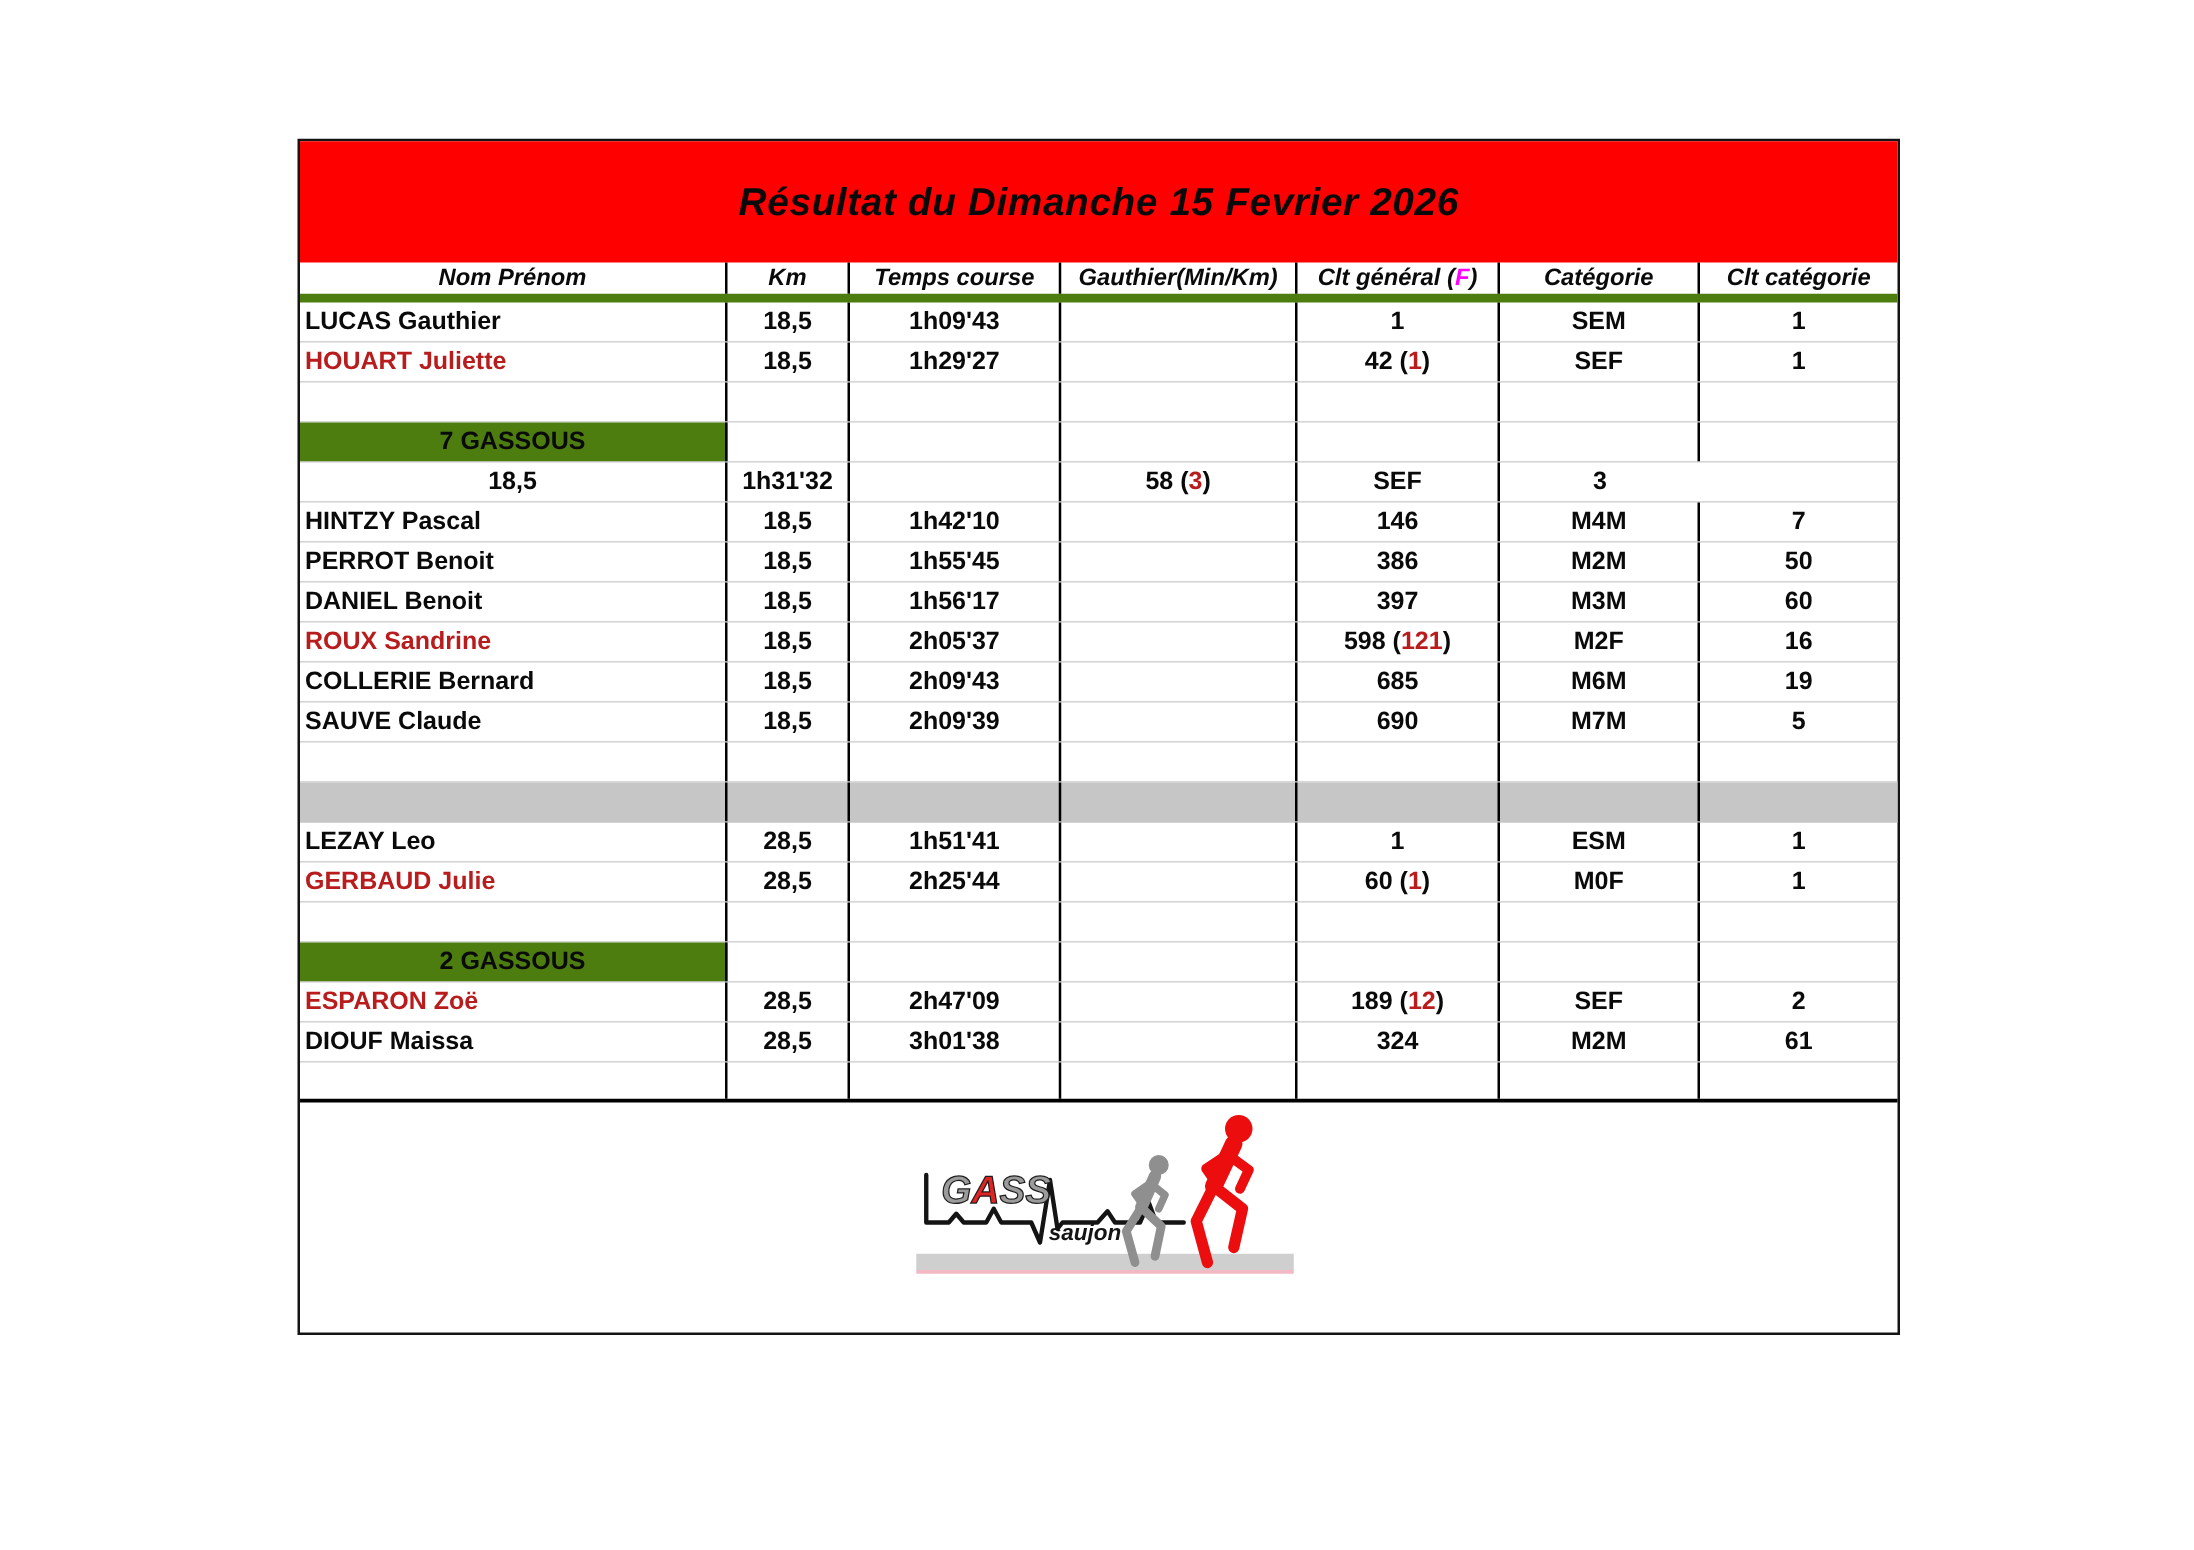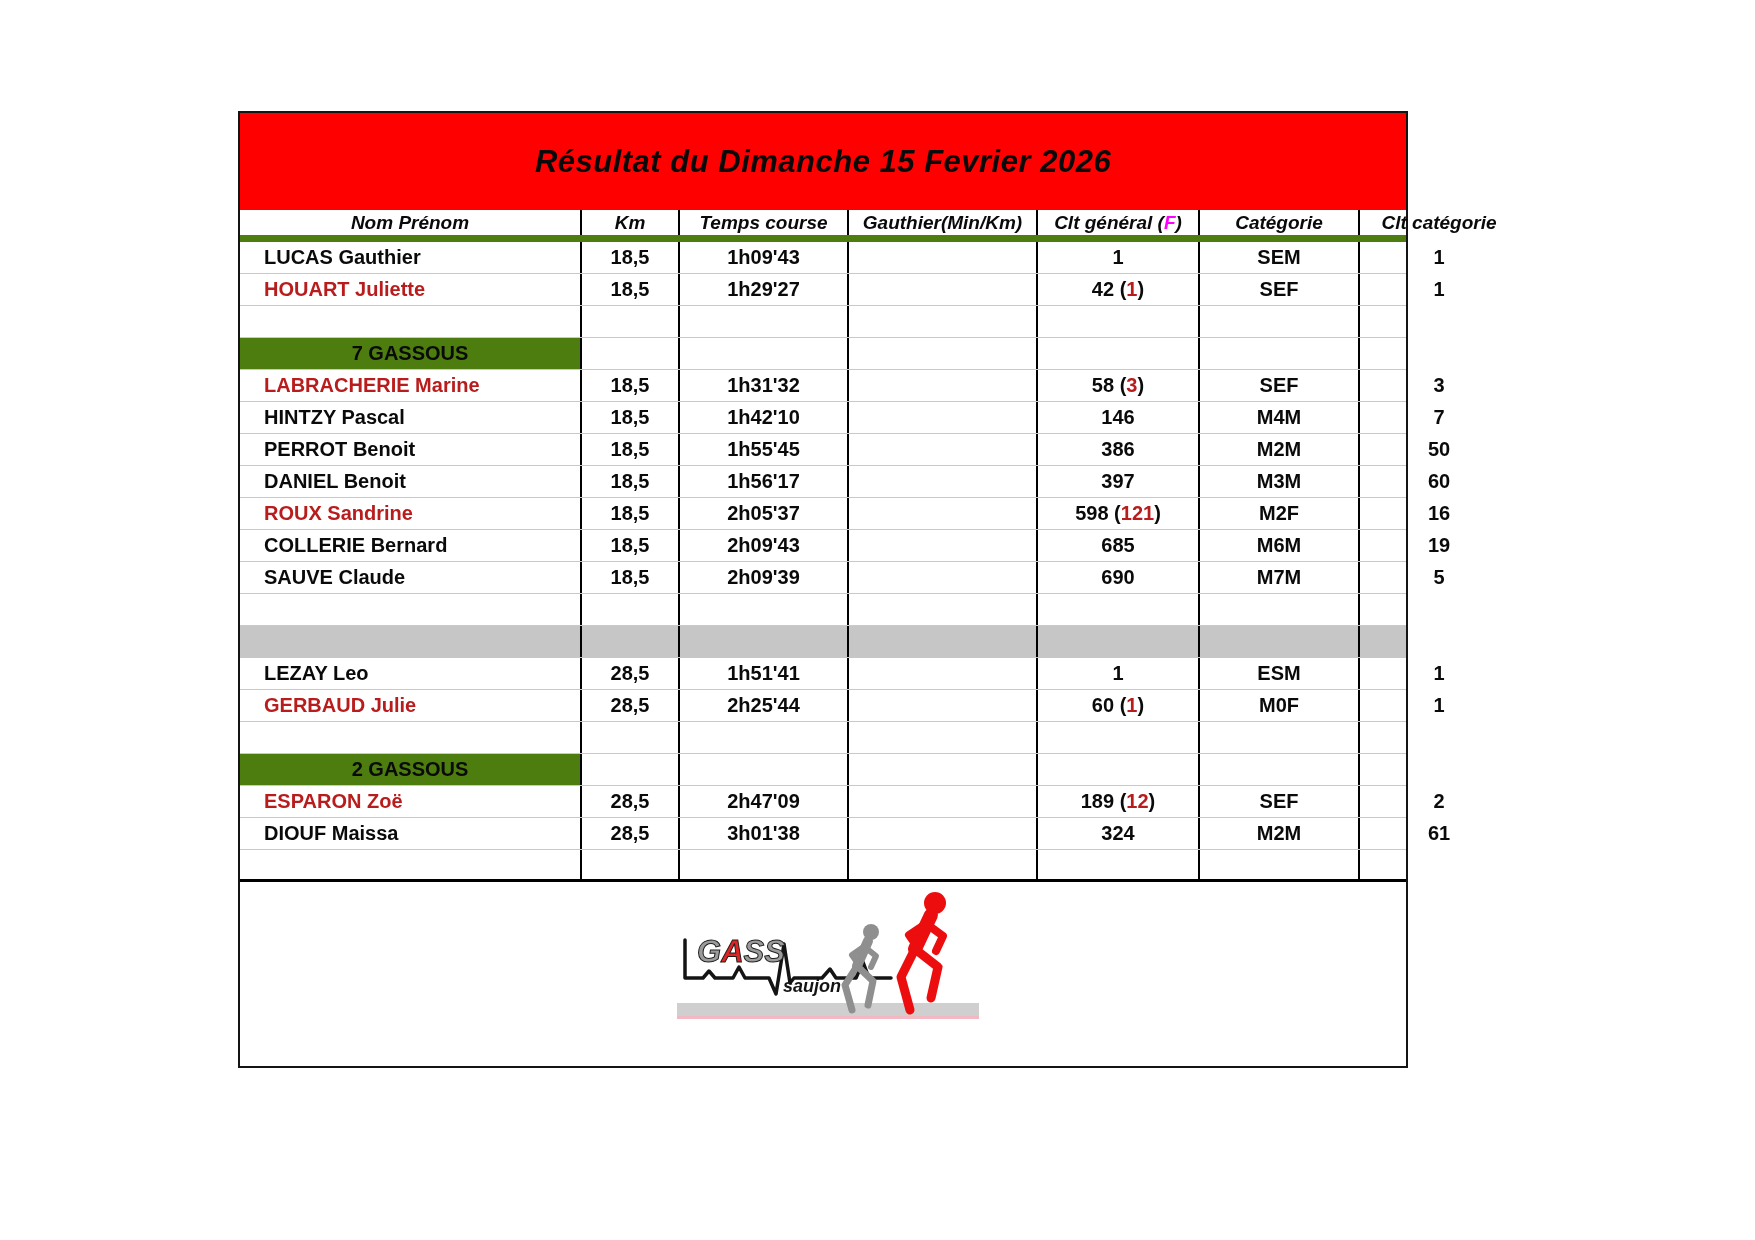--- a/index.html
+++ b/index.html
@@ -1,34 +1,34 @@
 <!DOCTYPE html>
 <html><head>
 <meta charset="utf-8">
 <style>
   html,body{margin:0;padding:0;background:#ffffff;width:1755px;height:1240px;position:relative;
     font-family:"Liberation Sans","DejaVu Sans",sans-serif;}
   *{box-sizing:border-box;}
-  .sheet{position:absolute;left:238px;top:111px;width:1170px;border:2px solid #141414;background:#fff;}
+  .sheet{position:absolute;left:238px;top:111px;width:1282px;border:2px solid #141414;background:#fff;}
   .banner{height:97px;background:#ff0000;display:flex;align-items:center;justify-content:center;}
   .banner span{font-size:31px;font-weight:bold;font-style:italic;color:#0a0a0a;letter-spacing:.5px;}
   .subtitle-row{height:41px;display:flex;align-items:center;justify-content:center;border-bottom:2px solid #000;}
   .subtitle-row span{font-size:26px;font-weight:bold;font-style:italic;color:#0a0a0a;}
   .grid{display:grid;grid-template-columns:342px 98px 169px 189px 162px 160px 158px;}
   .hrow{height:32px;border-bottom:7px solid #4d7c0f;}
   .hcell{font-size:19px;font-weight:bold;font-style:italic;color:#0a0a0a;display:flex;align-items:center;
     justify-content:center;border-right:2px solid #000;white-space:nowrap;overflow:hidden;}
   .hcell:last-child{border-right:none;}
   .row{height:32px;border-bottom:1px solid #c9c9c9;}
   .row.last-data{border-bottom:3px solid #000;}
   .row.gray{background:#c6c6c6;border-bottom:1px solid #c6c6c6;}
   .cell{font-size:20px;font-weight:bold;color:#0a0a0a;display:flex;align-items:center;justify-content:center;
     border-right:2px solid #000;white-space:nowrap;overflow:hidden;}
   .cell:last-child{border-right:none;}
-  .cell.name{justify-content:flex-start;padding-left:24px;}
+  .cell.name{justify-content:flex-start;padding-left:4px;}
   .magenta{color:#b91c1c;}
   .f-mag{color:#ff00ff;}
   .cell.section{background:#4d7c0f;justify-content:center;padding-left:0;}
   .footer{height:184px;display:flex;align-items:flex-start;justify-content:center;}
   .logo-wrap{margin-bottom:6px;margin-left:14px;}
   .gass-g{fill:#9b9b9b;stroke:#1c1c1c;stroke-width:1px;}
   .gass-a{fill:#e02424;stroke:#1c1c1c;stroke-width:1px;}
   .gass-text{font-family:"Liberation Sans",sans-serif;font-weight:bold;font-style:italic;font-size:31px;}
   .saujon-text{font-family:"Liberation Sans",sans-serif;font-weight:bold;font-style:italic;font-size:18px;fill:#141414;}
 </style>
@@ -91,21 +91,20 @@
       <div class="grid row">
         <div class="cell name section">7 GASSOUS</div>
         <div class="cell"></div>
         <div class="cell"></div>
         <div class="cell"></div>
         <div class="cell"></div>
         <div class="cell"></div>
         <div class="cell"></div>
       </div>
       <div class="grid row">
-        <div class="cell name magenta">LABRACHERIE Marine</div>
         <div class="cell">18,5</div>
         <div class="cell">1h31'32</div>
         <div class="cell"></div>
         <div class="cell">
           <span>58 (</span>
           <span class="magenta">3</span>
           <span>)</span>
         </div>
         <div class="cell">SEF</div>
         <div class="cell">3</div>

